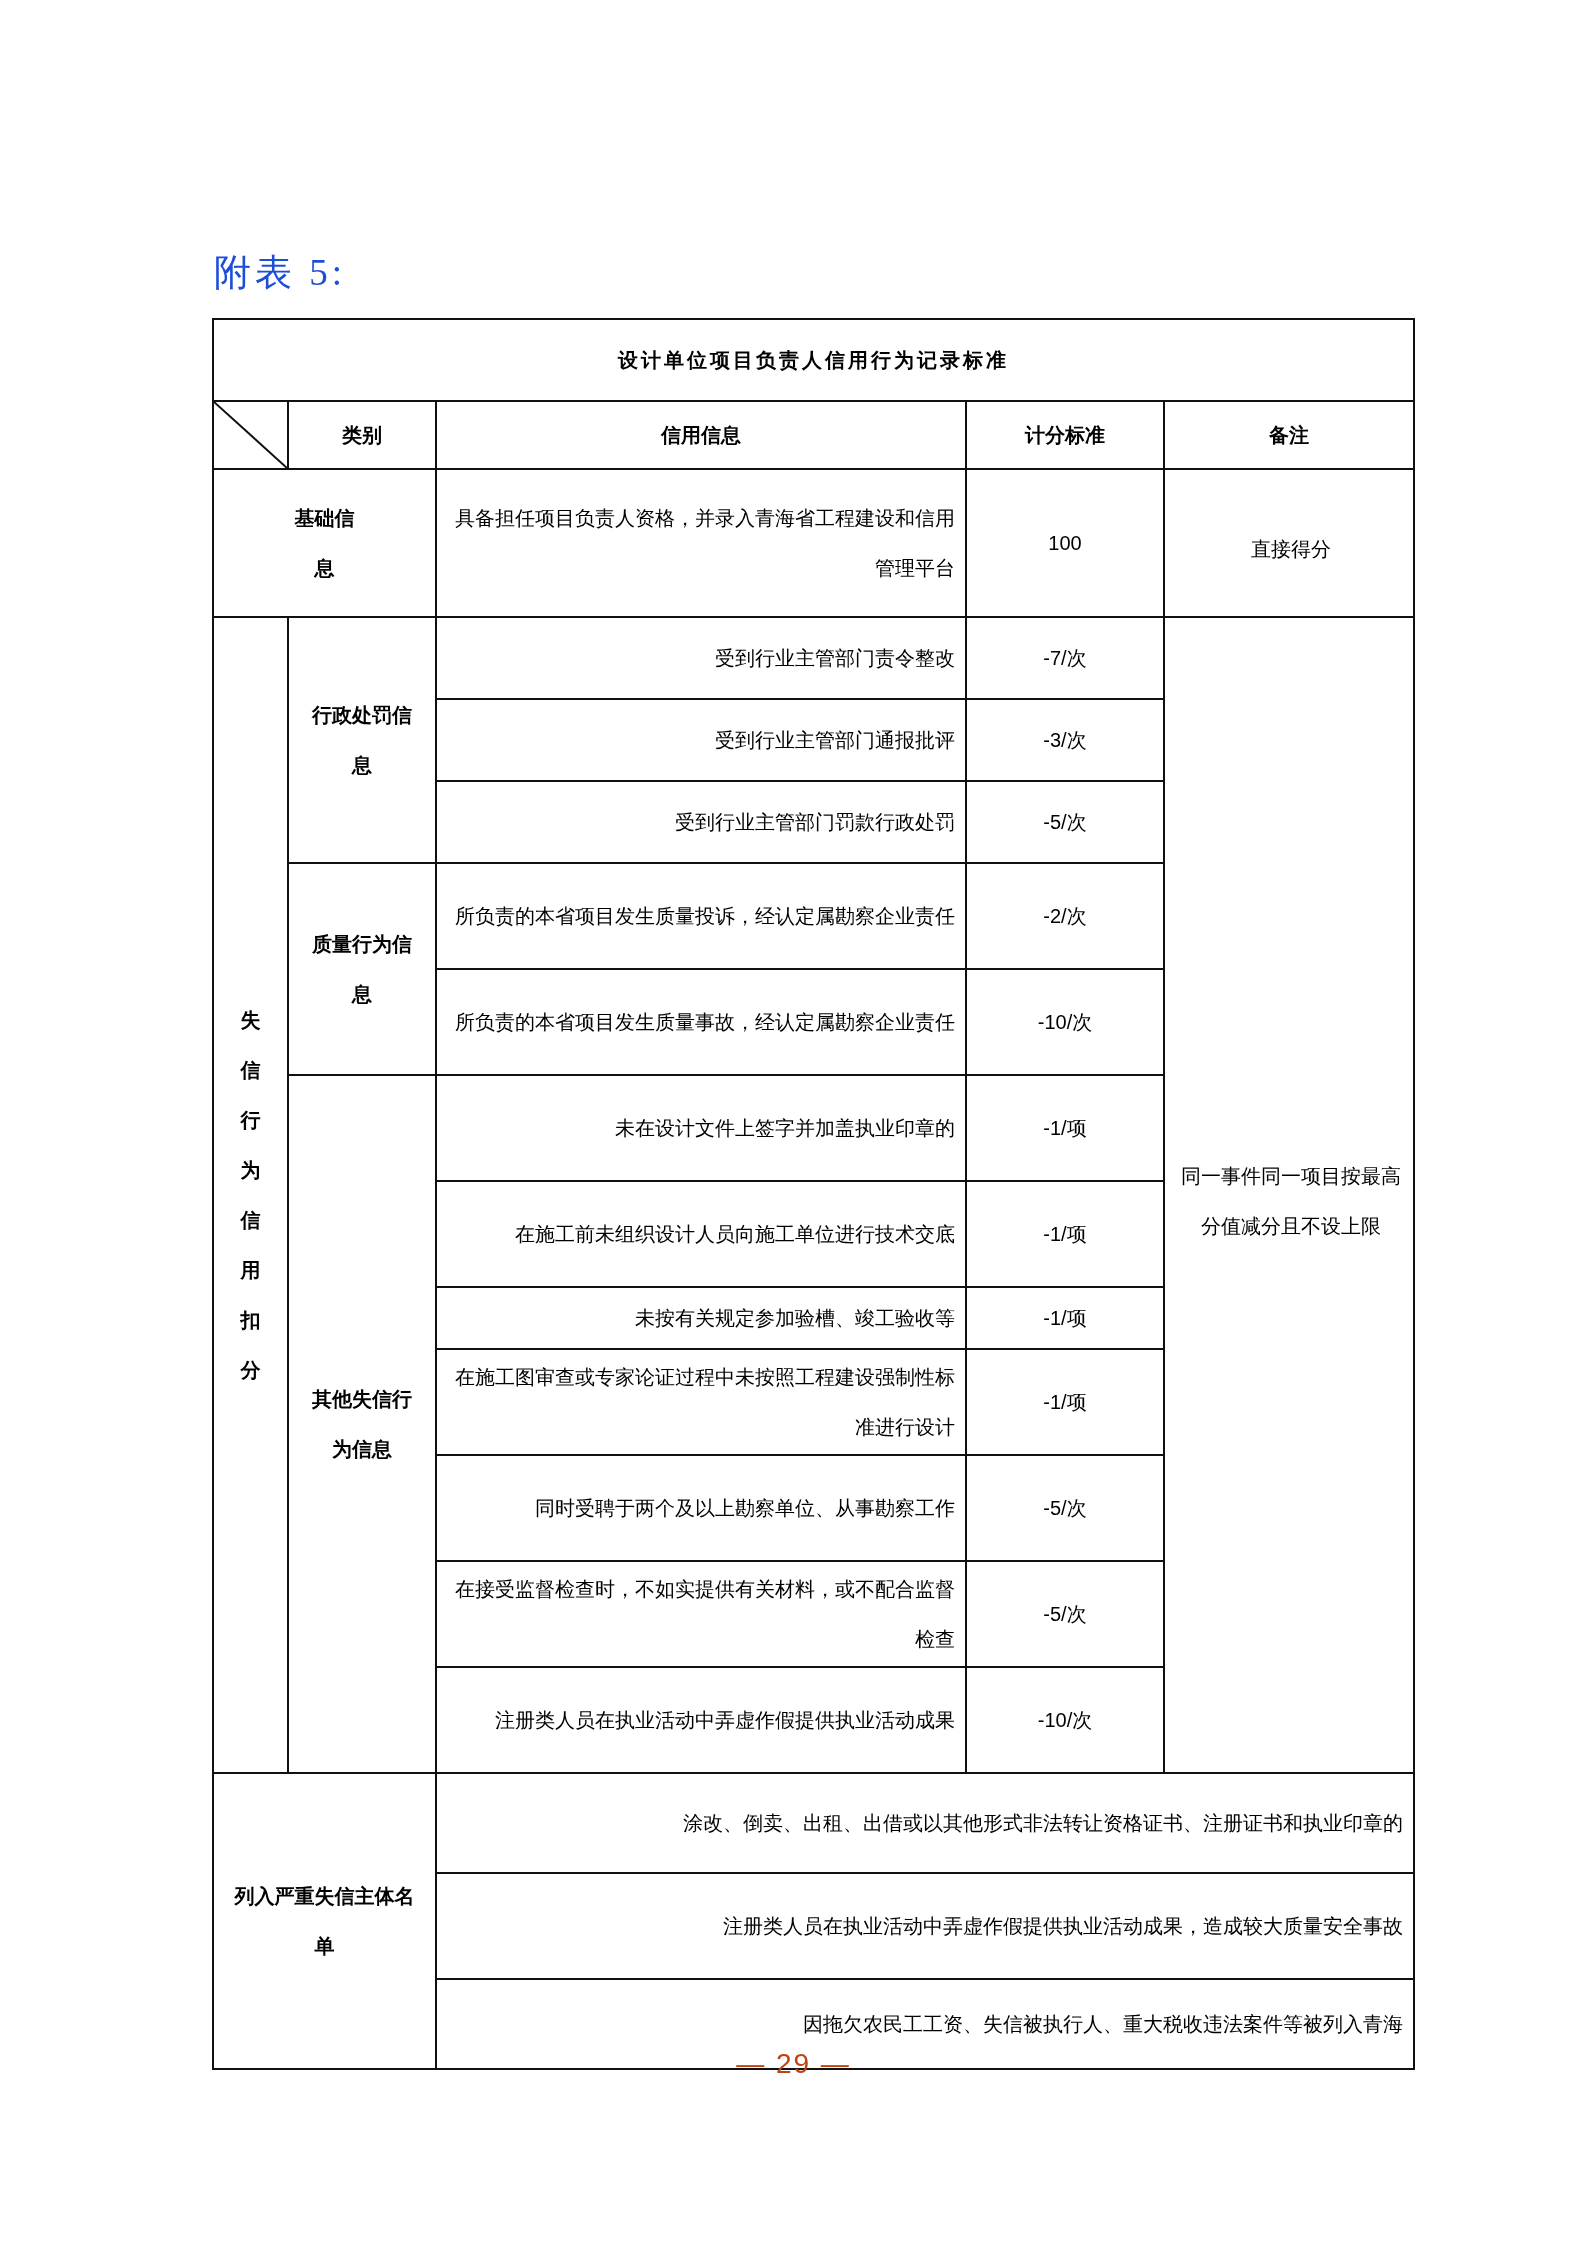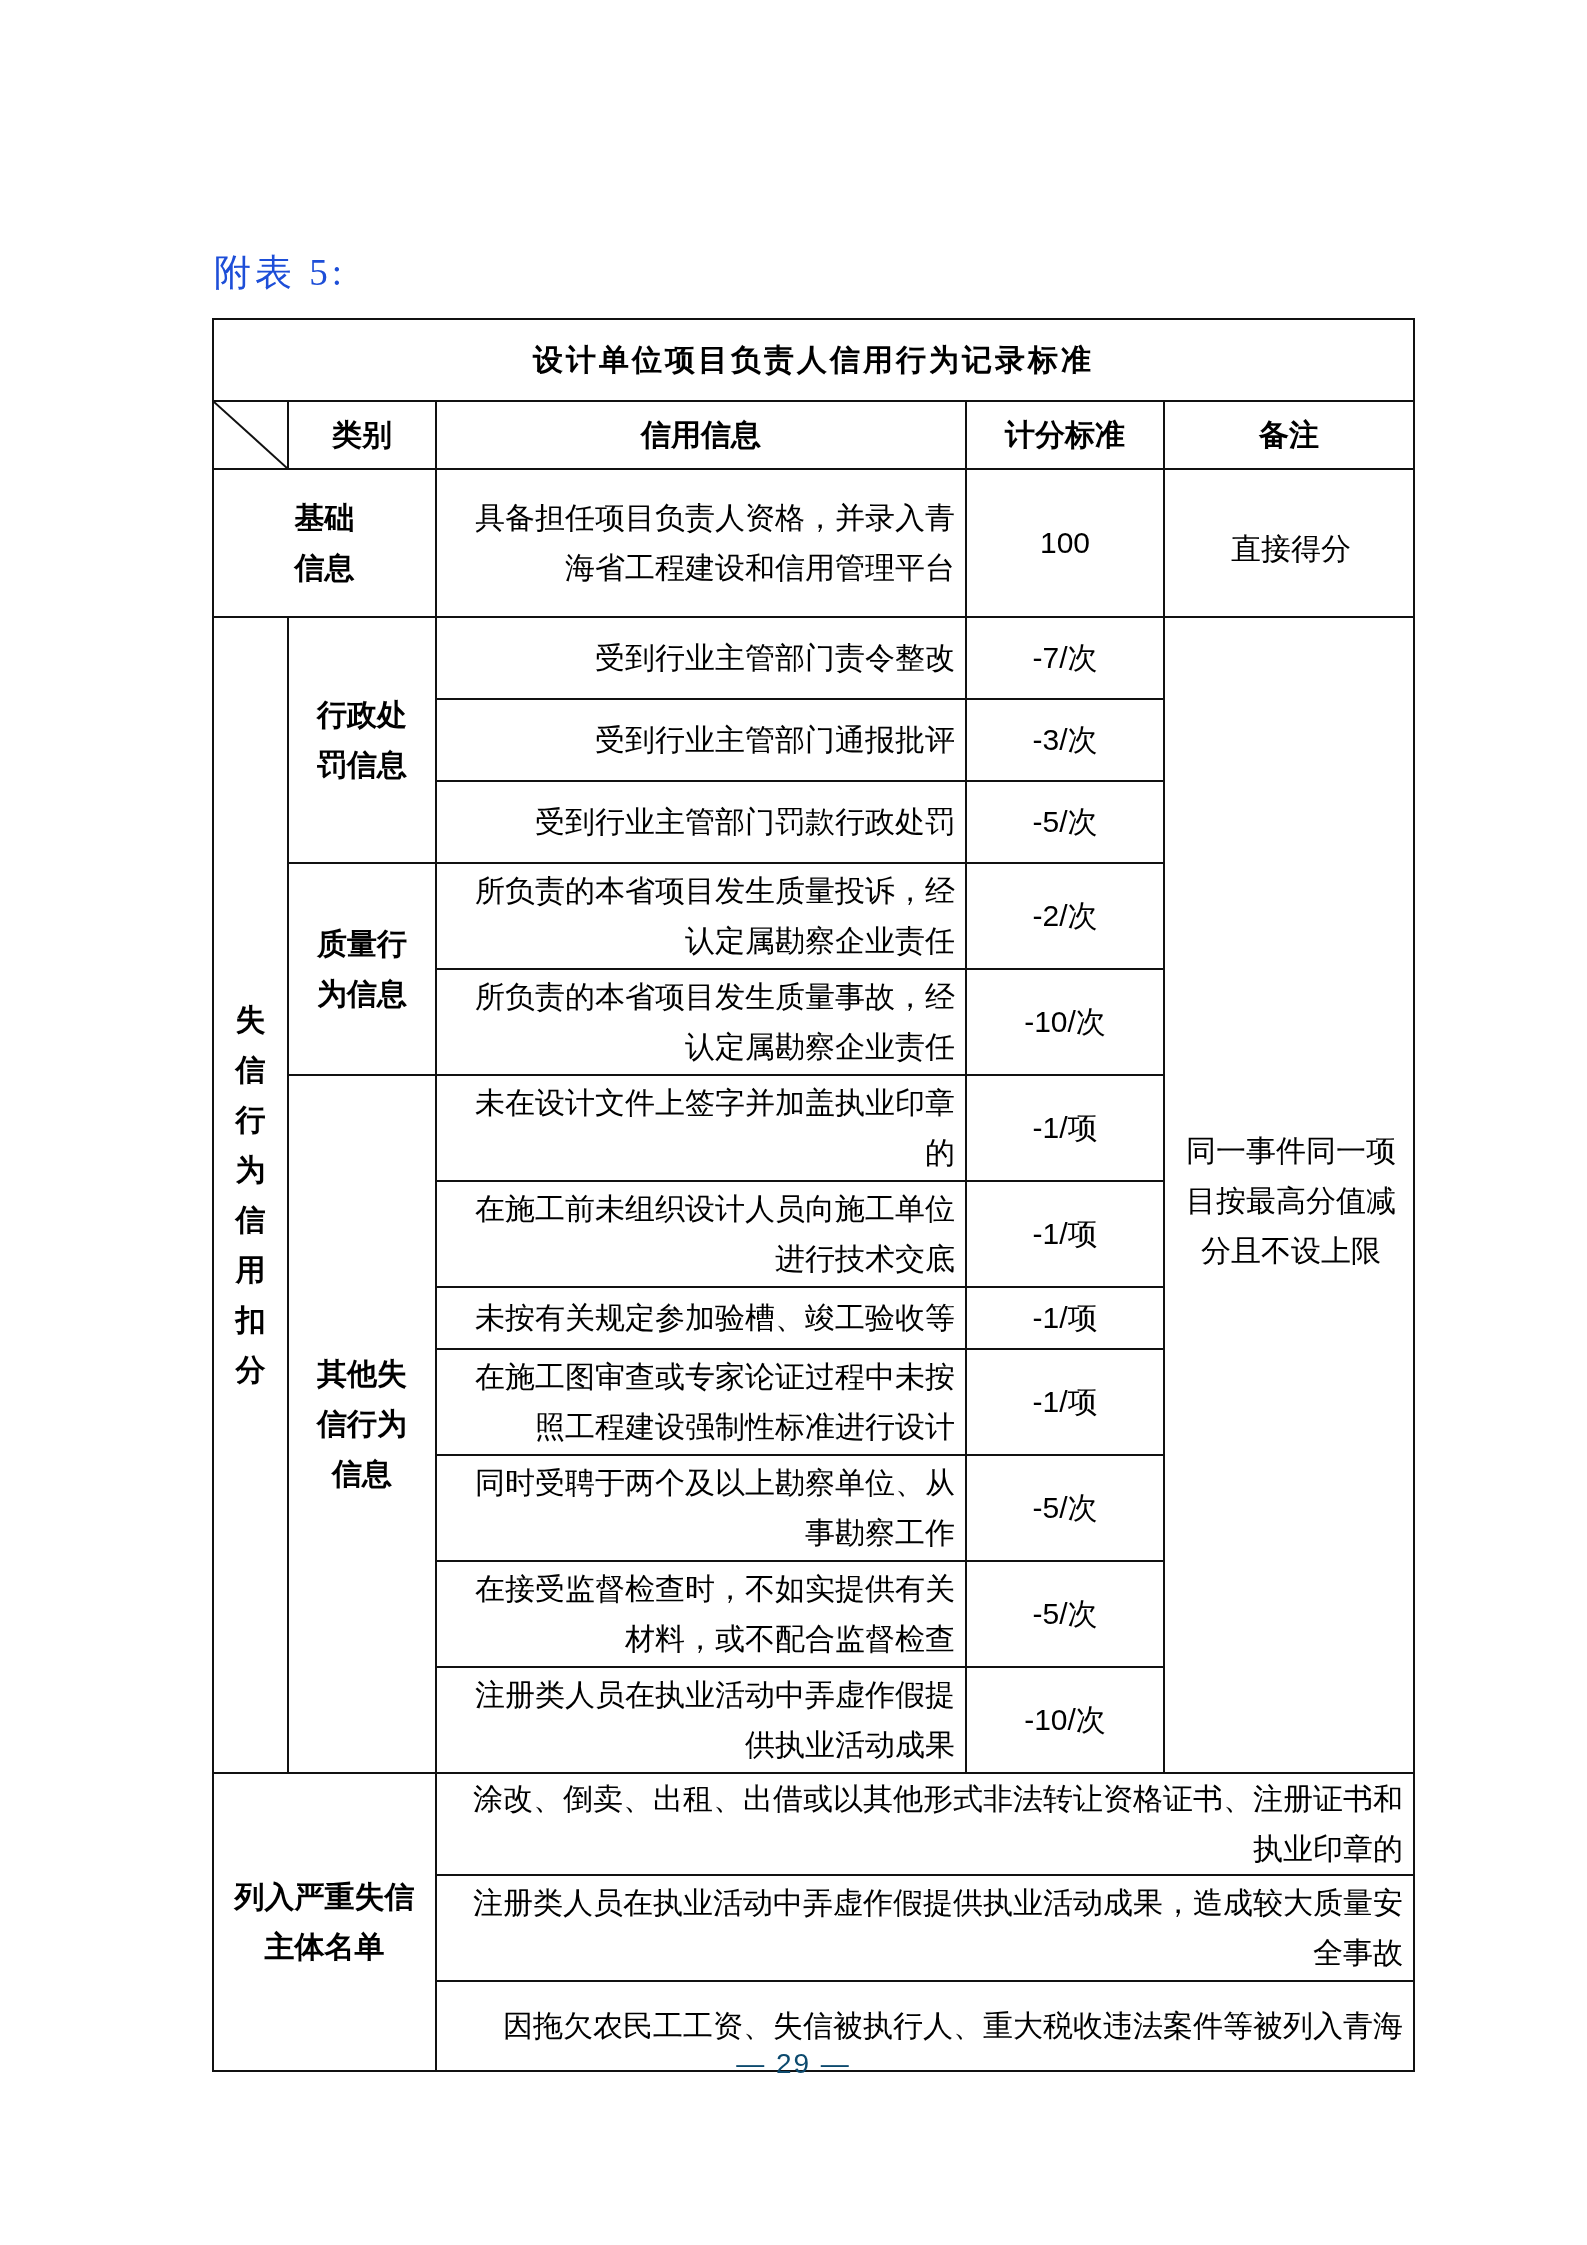--- a/index.html
+++ b/index.html
@@ -17,21 +17,21 @@
   }
   table.std{
     position:absolute;left:212px;top:318px;
     width:1201px;
     border-collapse:collapse;
     table-layout:fixed;
   }
   table.std td{
     border:2px solid #111;
     vertical-align:middle;
-    font-size:30px;
+    font-size:20px;
     line-height:50px;
     overflow:hidden;
   }
   tr.h-title{height:82px;}
   tr.h-head{height:68px;}
   tr.h-basic{height:148px;}
   tr.h-s{height:82px;}
   tr.h-d{height:106px;}
   tr.h-1{height:62px;}
   tr.h-b1{height:100px;}
@@ -50,21 +50,21 @@
   .c-score{text-align:center;font-size:29px;}
   .c-remark{text-align:center;padding:12px 8px 0 12px;}
   .c-diag{position:relative;padding:0;}
   .c-diag svg{position:absolute;left:0;top:0;width:100%;height:100%;display:block;}
   .v-label{
     text-align:center;font-weight:bold;font-size:32px;
     line-height:64px;padding:0;
   }
   .pagenum{
     position:absolute;left:0;top:2048px;width:1587px;
-    text-align:center;font-size:28px;letter-spacing:2px;color:#0c4a6e;
+    text-align:center;font-size:28px;letter-spacing:2px;color:#c2410c;
   }
 </style>
 </head>
 <body>
 
 <div class="caption">附表 5:</div>
 
 <table class="std">
   <colgroup>
     <col style="width:75px">

